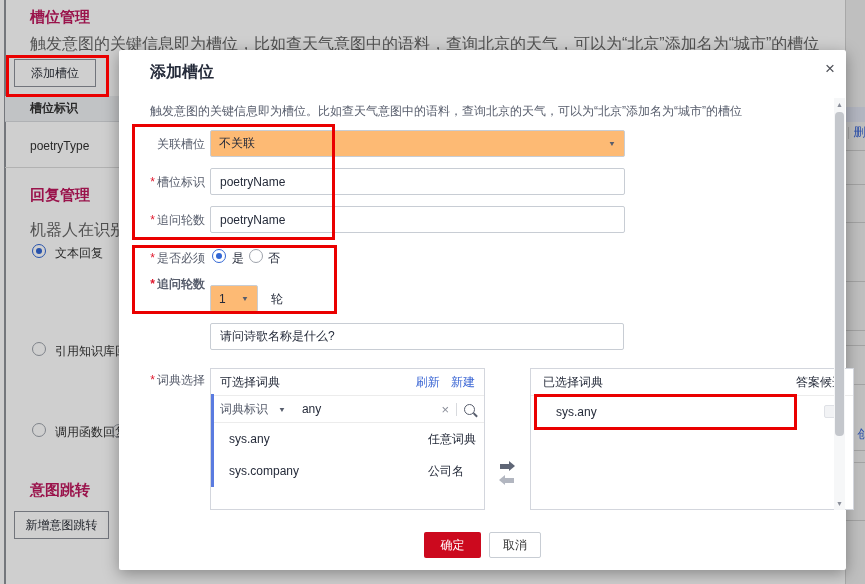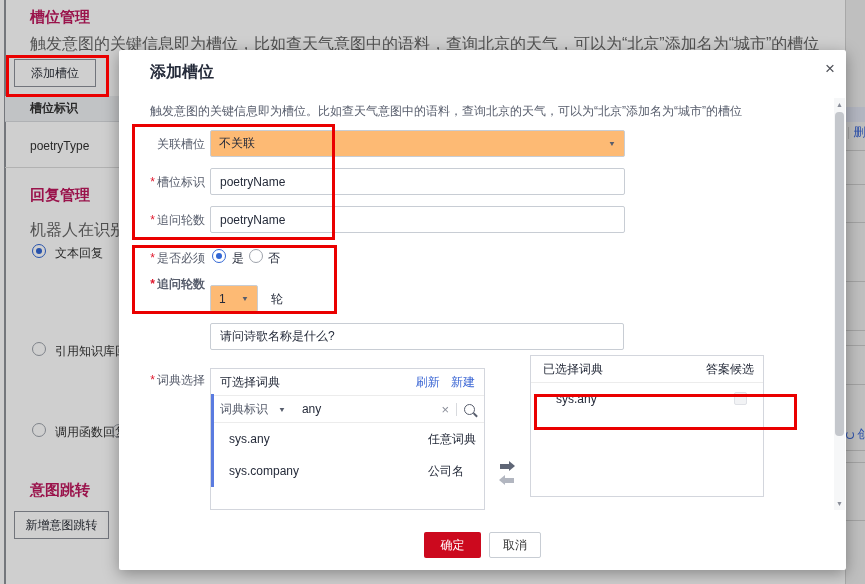--- a/index.html
+++ b/index.html
@@ -214,21 +214,21 @@
       </div>
       <div class="d-row">
         <span class="id">sys.company</span>
         <span class="nm">公司名</span>
       </div>
     </div>
 
     <div class="arr" style="left:381px;top:414px;color:#5f6676;"></div>
     <div class="arr flip" style="left:381px;top:428px;color:#b2b6c0;"></div>
 
-    <div class="panel" style="left:411px;top:305px;width:234px;">
+    <div class="panel" style="left:411px;top:318px;width:324px;">
       <div class="p-head" style="border-bottom:1px solid #ececec;">
         <span style="padding-left:3px;">已选择词典</span>
         <span>答案候选</span>
       </div>
       <div class="d-row">
         <span class="id" style="padding-left:25px;">sys.any</span>
         <span class="checkbox" style="right:16px;top:9px;"></span>
       </div>
     </div>
 

